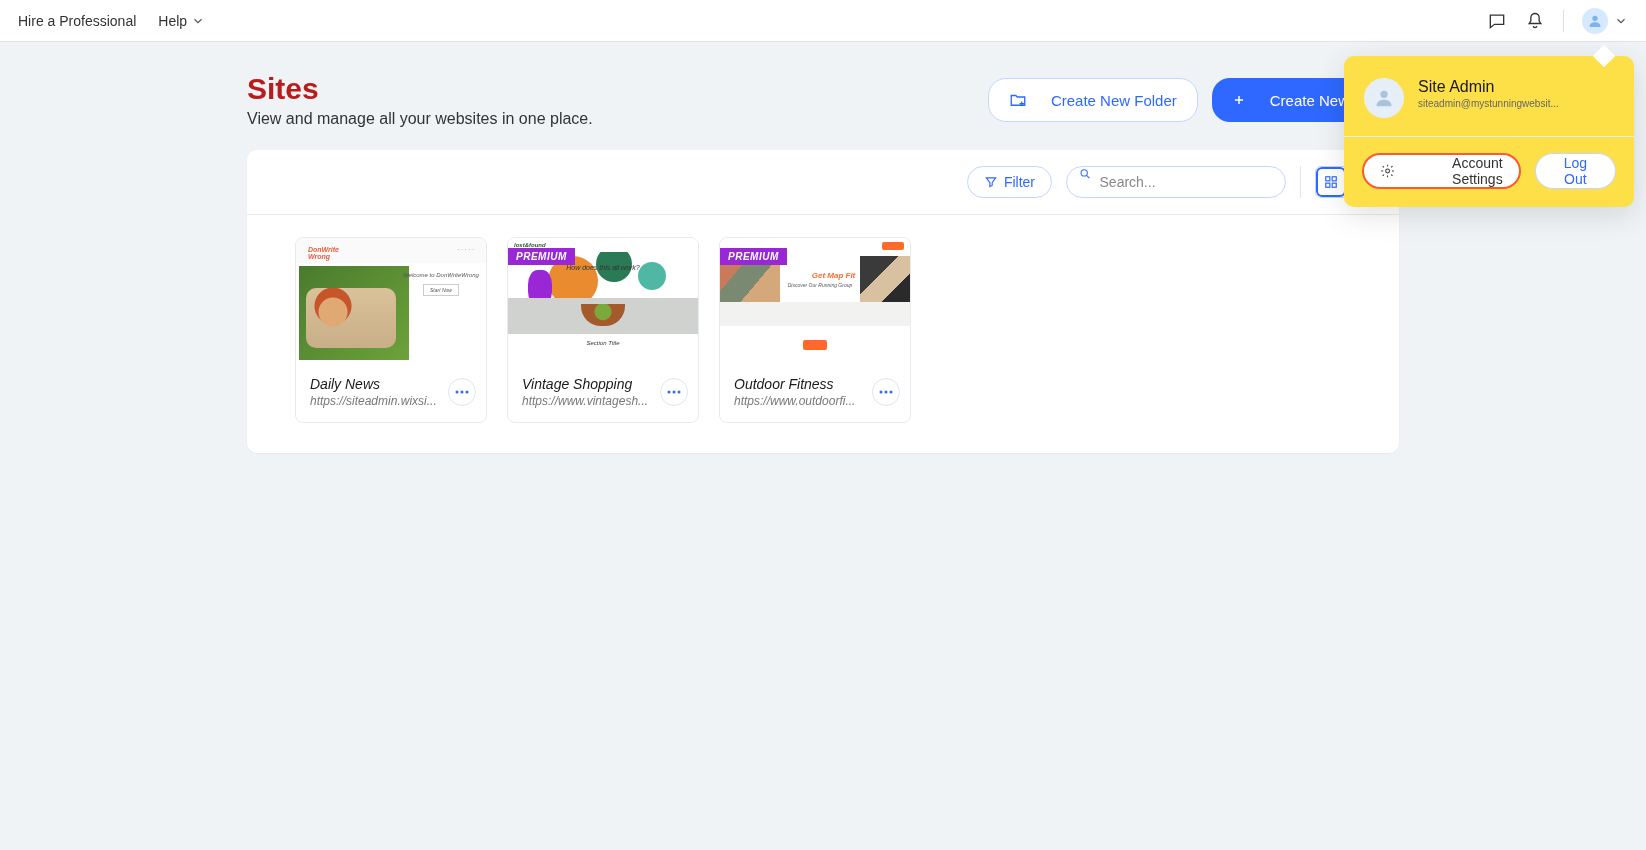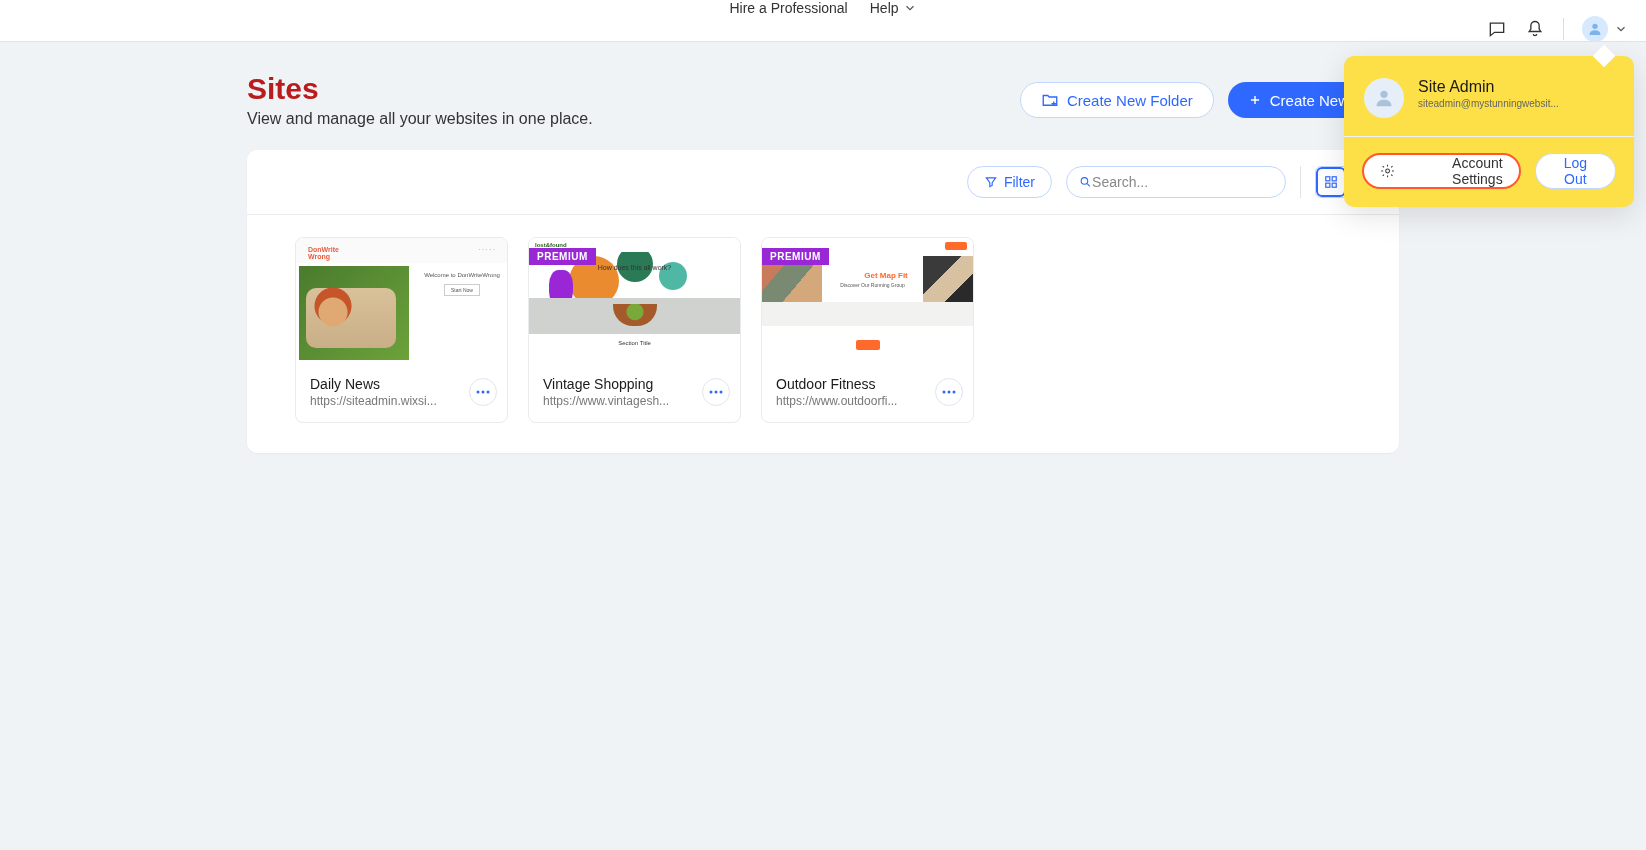--- a/index.html
+++ b/index.html
@@ -13,56 +13,55 @@
 }
 .topbar {
   height: 42px;
   background: #fff;
   border-bottom: 1px solid #e1e4e7;
   display: flex;
   align-items: center;
   padding: 0 18px;
   position: relative;
   width: 100%;
-  flex-direction: column;
 }
 .topbar-left { display: flex; align-items: center; gap: 22px; }
 .topbar-link { color: #333; font-size: 14px; cursor: pointer; display: flex; align-items: center; gap: 4px; }
 .topbar-right { margin-left: auto; display: flex; align-items: center; gap: 18px; }
 .topbar-icon { width: 20px; height: 20px; cursor: pointer; display:flex; align-items:center; justify-content:center; color:#333; }
 .topbar-divider { width: 1px; height: 22px; background: #ddd; }
 .avatar-btn { display: flex; align-items: center; gap: 6px; cursor: pointer; }
 .avatar-circle { width: 26px; height: 26px; border-radius: 50%; background: #d6e9ff; display:flex; align-items:center; justify-content:center; }
 .avatar-circle svg { width: 16px; height: 16px; }
 .chev { width: 14px; height: 14px; }
 .page-wrap { padding: 30px 0 0 0; width: 100%; display: flex; justify-content: center; }
 .page-inner { width: 1152px; }
 .page-head { display:flex; align-items:center; margin-bottom: 22px; }
 .page-title { font-size: 30px; font-weight: 700; color:#b91c1c; }
 .page-sub { font-size: 16px; color: #333; margin-top: 4px; }
 .head-actions { margin-left:auto; display:flex; gap:14px; }
-.btn { height: 36px; border-radius: 18px; display:flex; align-items:center; padding: 0 20px; font-size: 15px; cursor:pointer; border:none; font-weight:500; gap:8px; }
+.btn { height: 44px; border-radius: 18px; display:flex; align-items:center; padding: 0 20px; font-size: 15px; cursor:pointer; border:none; font-weight:500; gap:24px; }
 .btn-outline-blue { background:#fff; border:1px solid #c2d7ff; color:#2e68ff; }
 .btn-blue { background:#2e68ff; color:#fff; }
 .plus-icon { width:14px; height:14px; }
 
 .card { background:#fff; border-radius:10px; box-shadow: 0 1px 2px rgba(0,0,0,0.04); }
 .toolbar { display:flex; align-items:center; padding: 16px 22px; border-bottom:1px solid #e8eaed; justify-content:flex-end; gap:14px; }
 .filter-btn { height:32px; border:1px solid #c2d7ff; border-radius:16px; background:#fff; color:#2e68ff; display:flex; align-items:center; gap:6px; padding:0 16px; font-size:14px; cursor:pointer; }
-.search-wrap { height:32px; width:220px; border:1px solid #c2d7ff; border-radius:16px; display:flex; align-items:center; padding:0 12px; gap:0; }
+.search-wrap { height:32px; width:220px; border:1px solid #c2d7ff; border-radius:16px; display:flex; padding:0 12px; gap:8px; }
 .search-wrap input { border:none; outline:none; font-size:14px; width:100%; background:transparent; }
 .search-wrap input::placeholder { color:#888; }
 .view-toggle { height:32px; border:1px solid #c2d7ff; border-radius:6px; display:flex; overflow:hidden; }
 .view-toggle .seg { width:30px; height:100%; display:flex; align-items:center; justify-content:center; cursor:pointer; }
 .view-toggle .seg.active { border:2px solid #2e68ff; border-radius:6px; box-sizing:border-box; }
 .vdiv { width:1px; height:32px; background:#e1e4e7; }
 
 .grid-area { padding: 22px 22px 30px 48px; display:flex; gap:20px; }
 
-.site-card { width:213px; border:1px solid #e8eaed; border-radius:8px; background:#fff; overflow:hidden; position:relative; }
+.site-card { width:192px; border:1px solid #e8eaed; border-radius:8px; background:#fff; overflow:hidden; position:relative;font-style:italic; }
 .site-thumb { height:126px; background:#f5f5f5; position:relative; overflow:hidden; }
 .site-meta { padding:12px 12px 14px 14px; position:relative; }
 .site-name { font-size:14px; color:#1a1a1a; font-weight:500; }
 .site-url { font-size:12px; color:#777; margin-top:2px; overflow:hidden; text-overflow:ellipsis; white-space:nowrap; max-width:140px; }
 .more-btn { position:absolute; right:10px; top:14px; width:28px; height:28px; border-radius:50%; border:1px solid #dfe6f0; background:#fff; cursor:pointer; display:flex; align-items:center; justify-content:center; color:#2e68ff; }
 
 .badge-premium { position:absolute; top:10px; left:0; background:#9a27d6; color:#fff; font-size:10px; font-weight:700; letter-spacing:0.5px; padding:3px 8px; z-index:2; }
 
 
 .dropdown { position:absolute; top:56px; right:12px; width:290px; background:#fde047; border-radius:10px; box-shadow: 0 8px 30px rgba(0,0,0,0.12); z-index:100; }

